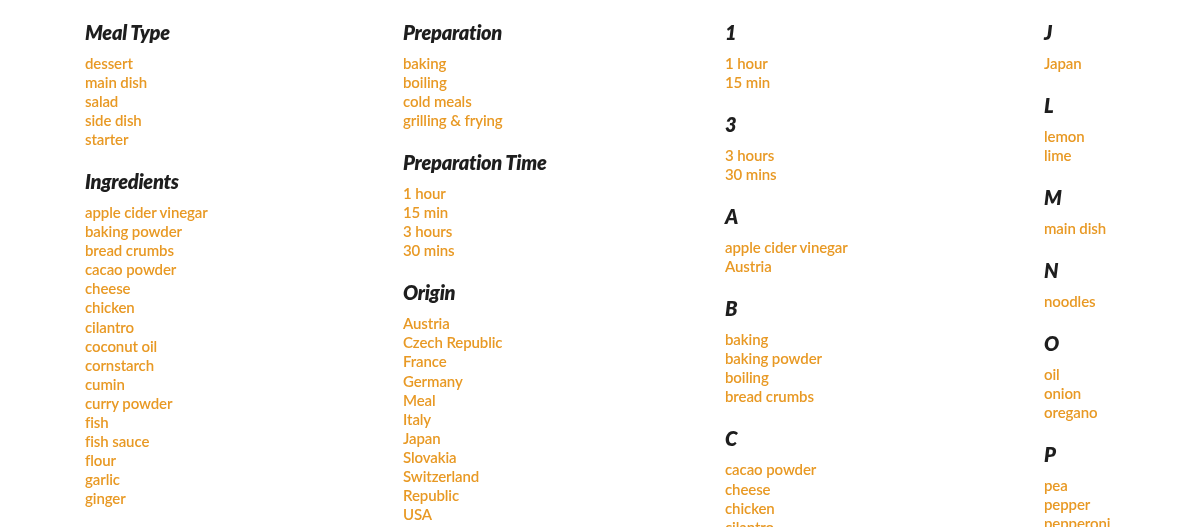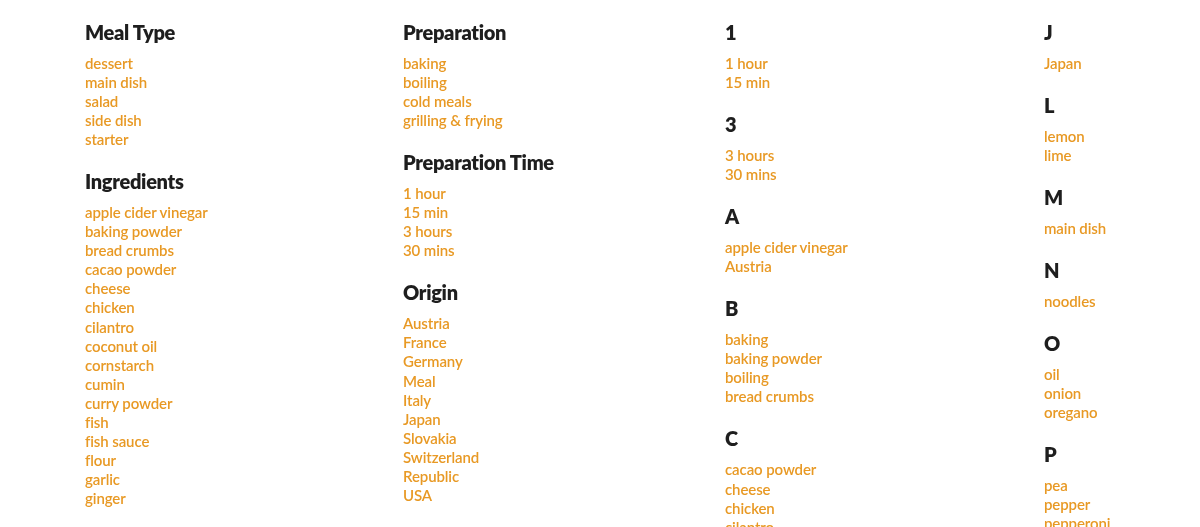--- a/index.html
+++ b/index.html
@@ -21,20 +21,21 @@
     .col1 { width: 318px; }
     .col2 { width: 322px; }
     .col3 { width: 319px; }
     .col4 { width: 200px; }
     h3 {
       font-size: 20px;
       font-weight: 800;
       color: #1e1e1e;
       margin-bottom: 10px;
       letter-spacing: -0.3px;
+      font-style: italic;
     }
     .group { margin-bottom: 20px; }
     .group:last-child { margin-bottom: 0; }
     .links {
       display: flex;
       flex-direction: column;
       gap: 0;
     }
     .links a {
       color: #e89924;
@@ -98,20 +99,21 @@
           <a href="#">1 hour</a>
           <a href="#">15 min</a>
           <a href="#">3 hours</a>
           <a href="#">30 mins</a>
         </div>
       </div>
       <div class="group">
         <h3>Origin</h3>
         <div class="links">
           <a href="#">Austria</a>
+          <a href="#">Czech Republic</a>
           <a href="#">France</a>
           <a href="#">Germany</a>
           <a href="#">Meal</a>
           <a href="#">Italy</a>
           <a href="#">Japan</a>
           <a href="#">Slovakia</a>
           <a href="#">Switzerland</a>
           <a href="#">Republic</a>
           <a href="#">USA</a>
         </div>

